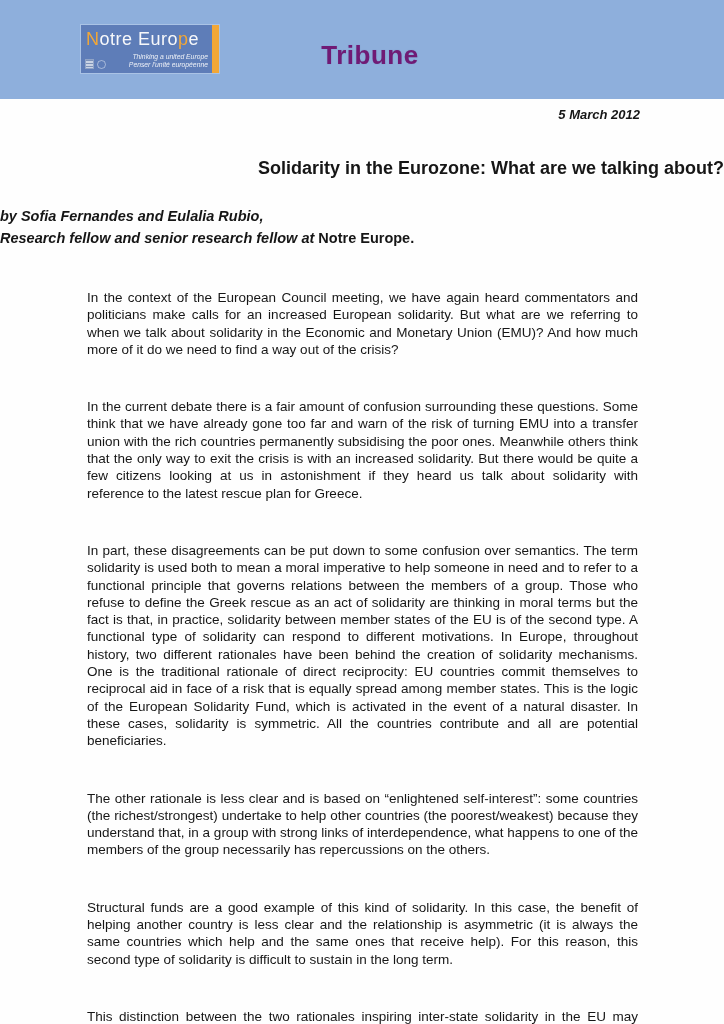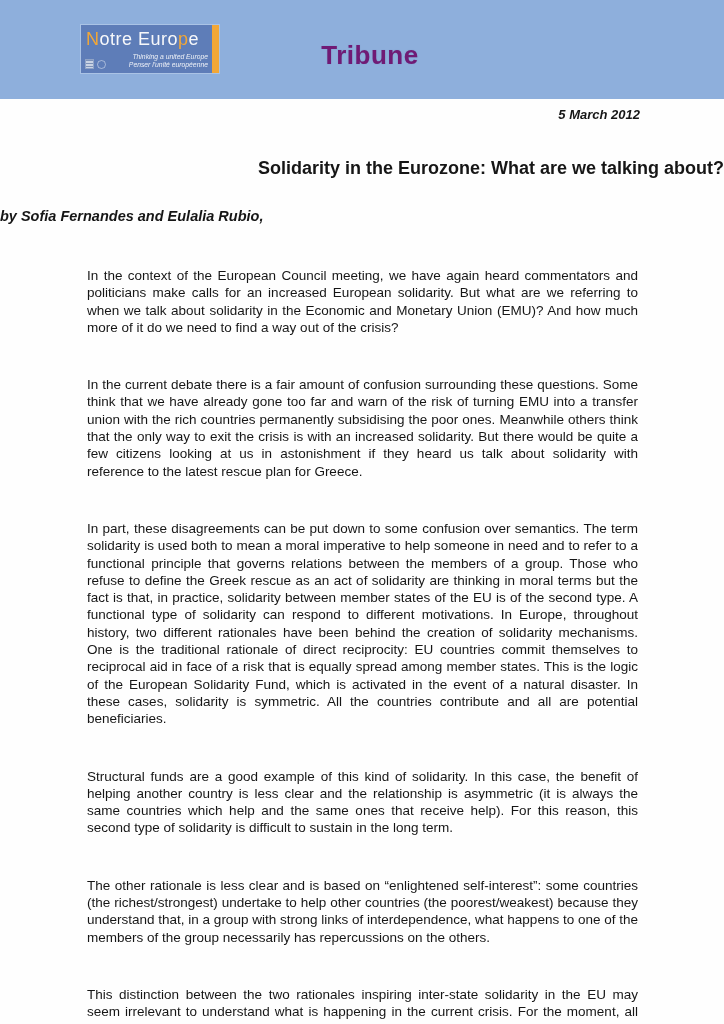--- a/index.html
+++ b/index.html
@@ -162,26 +162,28 @@
     </div>
     <div class="banner-title">Tribune</div>
   </header>
 
   <div class="date-line">5 March 2012</div>
 
   <h1 class="article-title">Solidarity in the Eurozone: What are we talking about?</h1>
 
   <div class="byline">
     <div>by Sofia Fernandes and Eulalia Rubio,</div>
+    <div><span>Research fellow and senior research fellow at</span>
+      <span class="upright">Notre Europe.</span></div>
   </div>
 
   <div class="article-body">
       <p>In the context of the European Council meeting, we have again heard commentators and politicians make calls for an increased European solidarity. But what are we referring to when we talk about solidarity in the Economic and Monetary Union (EMU)? And how much more of it do we need to find a way out of the crisis?</p>
       <p>In the current debate there is a fair amount of confusion surrounding these questions. Some think that we have already gone too far and warn of the risk of turning EMU into a transfer union with the rich countries permanently subsidising the poor ones. Meanwhile others think that the only way to exit the crisis is with an increased solidarity. But there would be quite a few citizens looking at us in astonishment if they heard us talk about solidarity with reference to the latest rescue plan for Greece.</p>
       <p>In part, these disagreements can be put down to some confusion over semantics. The term solidarity is used both to mean a moral imperative to help someone in need and to refer to a functional principle that governs relations between the members of a group. Those who refuse to define the Greek rescue as an act of solidarity are thinking in moral terms but the fact is that, in practice, solidarity between member states of the EU is of the second type. A functional type of solidarity can respond to different motivations. In Europe, throughout history, two different rationales have been behind the creation of solidarity mechanisms. One is the traditional rationale of direct reciprocity: EU countries commit themselves to reciprocal aid in face of a risk that is equally spread among member states. This is the logic of the European Solidarity Fund, which is activated in the event of a natural disaster. In these cases, solidarity is symmetric. All the countries contribute and all are potential beneficiaries.</p>
+      <p>The other rationale is less clear and is based on “enlightened self-interest”: some countries (the richest/strongest) undertake to help other countries (the poorest/weakest) because they understand that, in a group with strong links of interdependence, what happens to one of the members of the group necessarily has repercussions on the others.</p>
       <p>Structural funds are a good example of this kind of solidarity. In this case, the benefit of helping another country is less clear and the relationship is asymmetric (it is always the same countries which help and the same ones that receive help). For this reason, this second type of solidarity is difficult to sustain in the long term.</p>
-      <p>The other rationale is less clear and is based on “enlightened self-interest”: some countries (the richest/strongest) undertake to help other countries (the poorest/weakest) because they understand that, in a group with strong links of interdependence, what happens to one of the members of the group necessarily has repercussions on the others.</p>
       <p>This distinction between the two rationales inspiring inter-state solidarity in the EU may seem irrelevant to understand what is happening in the current crisis. For the moment, all the efforts of solidarity have been of the asymmetric type, with the strong countries or those with triple A credit ratings helping the weak countries.</p>
     </div>
 
   <div class="page-footer">Page 1 of 2</div>
 
 </div>
 
 </body></html>

